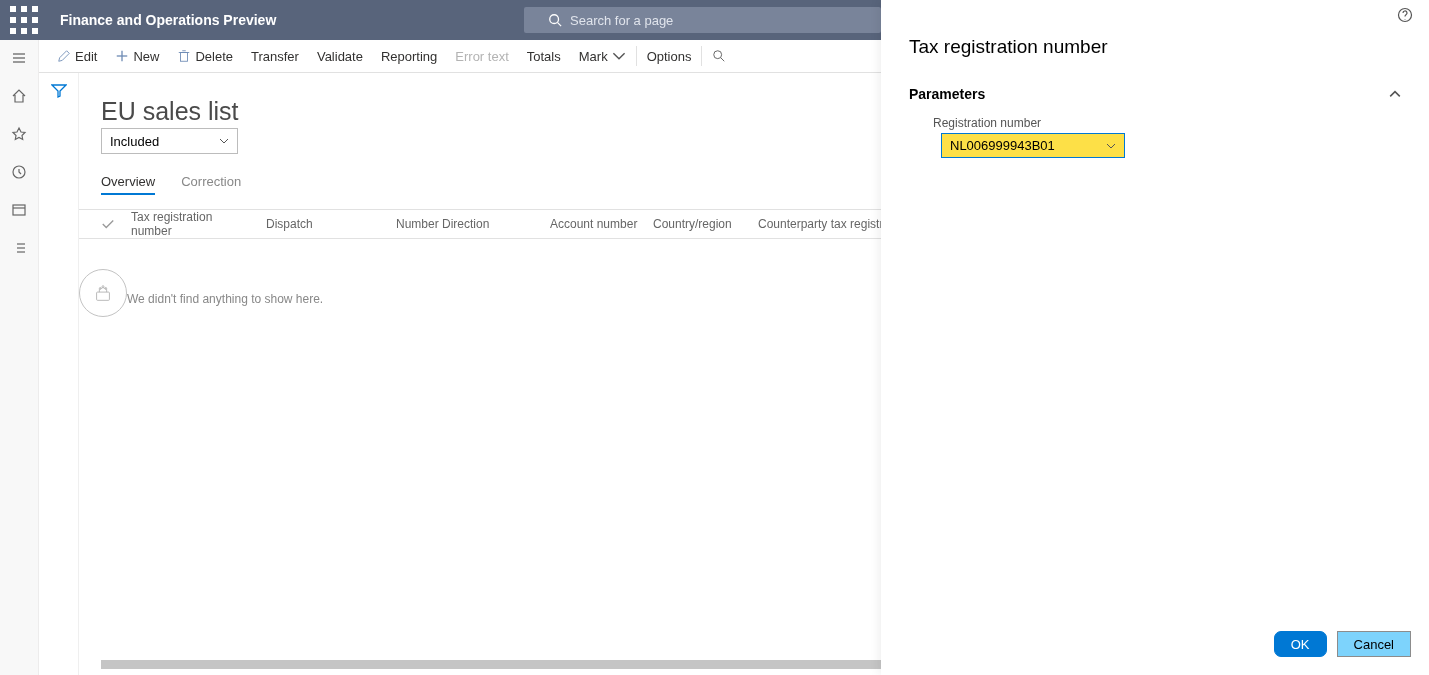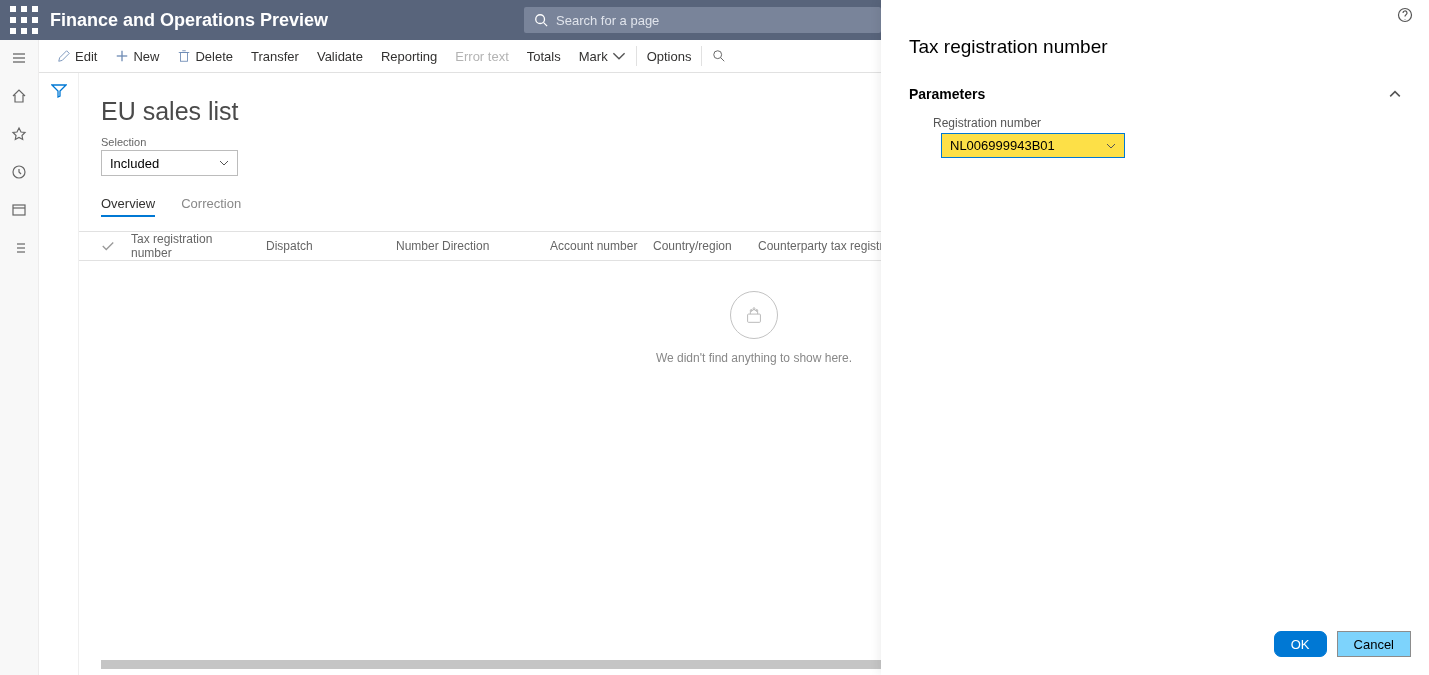--- a/index.html
+++ b/index.html
@@ -13,29 +13,29 @@
       align-items: center;
       color: #fff;
       padding: 0 8px;
     }
     .waffle {
       width: 32px; height: 32px;
       display: flex; align-items: center; justify-content: center;
       cursor: pointer;
     }
     .waffle svg { fill: #fff; }
-    .app-title { font-size: 18px; font-weight: 600; margin-left: 10px; }
+    .app-title { font-size: 14px; font-weight: 600; margin-left: 20px; }
     .search-box {
       position: absolute;
       left: 524px; top: 7px;
       width: 357px; height: 26px;
       background: #79849a;
       border-radius: 2px;
       display: flex; align-items: center;
-      padding: 0 10px;
+      padding: 0 24px;
     }
     .search-box svg { width: 14px; height: 14px; stroke: #fff; fill: none; }
     .search-box input {
       flex: 1; background: transparent; border: none;
       color: #fff; font-size: 13px; margin-left: 8px;
       outline: none;
     }
     .search-box input::placeholder { color: #e0e4ec; }
 
     
@@ -120,21 +120,21 @@
     .gh-col { padding-right: 10px; }
     .c-taxreg { width: 135px; }
     .c-dispatch { width: 130px; }
     .c-number { width: 46px; text-align: right; }
     .c-direction { width: 108px; }
     .c-account { width: 103px; }
     .c-country { width: 105px; }
     .c-cptax { width: 180px; }
 
     .empty-state {
-      display: flex; flex-direction: column; align-items: center;
+      display: flex; flex-direction: row; align-items: center;
       margin-top: 30px;
       color: #888; font-size: 12px;
       position: absolute;
       left: 0; right: 0;
     }
     .empty-state .circle {
       width: 48px; height: 48px; border: 1px solid #c3c3c3; border-radius: 50%;
       display:flex; align-items:center; justify-content:center;
       margin-bottom: 12px;
     }
@@ -316,21 +316,20 @@
 </div>
 
 <div class="sec-rail">
   <svg class="filter-icon" viewBox="0 0 16 16">
       <path d="M1 2h14L9 8v5l-2 1V8L1 2z" stroke="#0078d4" fill="none" stroke-width="1.3"></path>
     </svg>
 </div>
 
 <div class="main">
   <div class="page-title">EU sales list</div>
-  <div class="sel-label">Selection</div>
   <div class="sel-dd">
     <span>Included</span>
     <svg viewBox="0 0 10 10">
         <path d="M1 3l4 4 4-4" stroke="#555" fill="none"></path>
       </svg>
   </div>
 
   <div class="tabs">
     <div class="tab active">Overview</div>
     <div class="tab">Correction</div>

